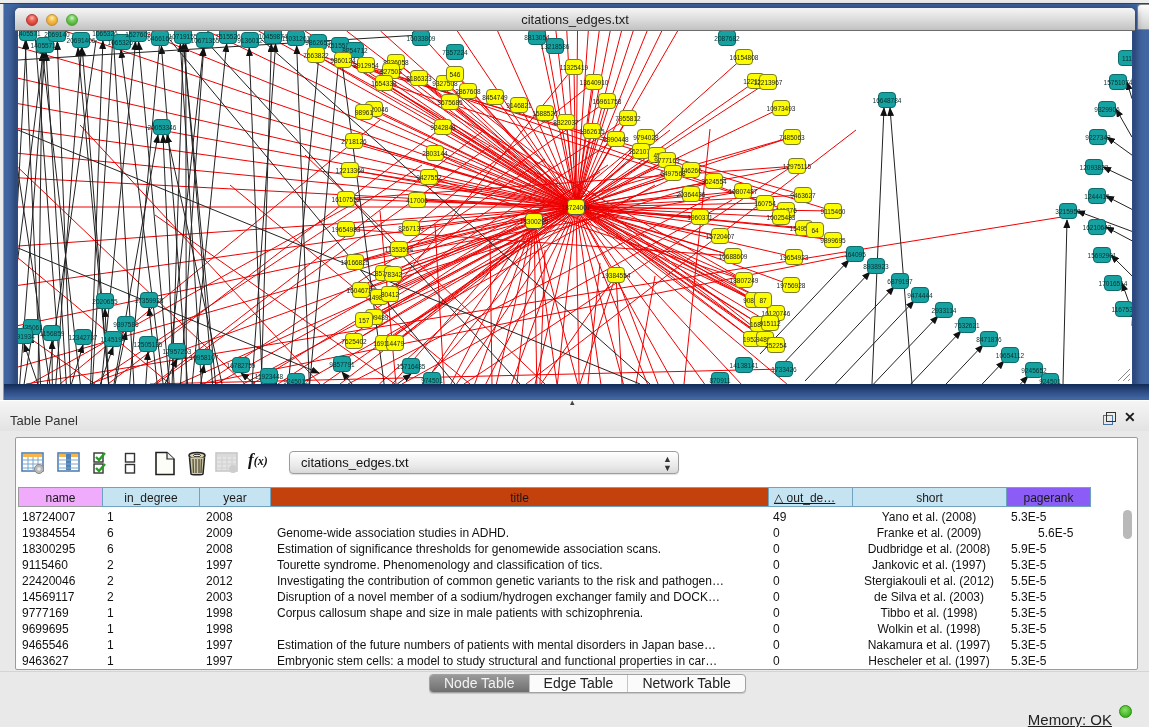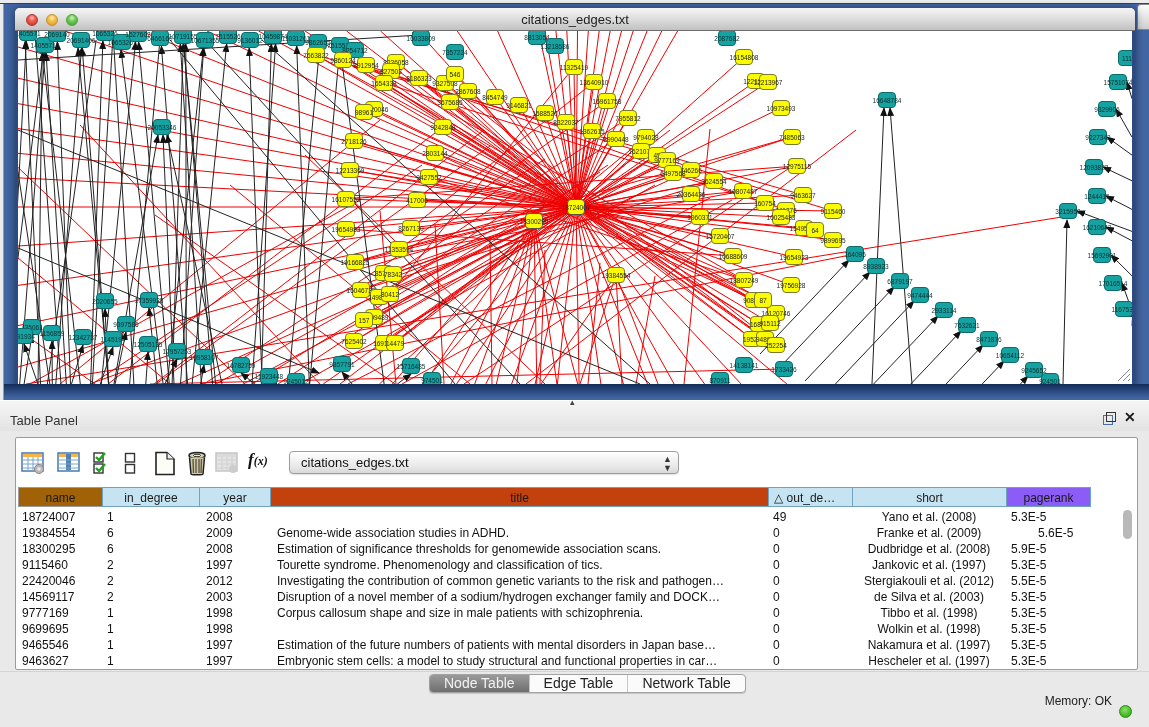--- a/index.html
+++ b/index.html
@@ -43,21 +43,21 @@
   font-size:12px; color:#1a1a1a; text-align:center; line-height:20px; }
 .trow { position:absolute; left:0px; width:1100px; height:16px; font-size:12px; color:#111; }
 .trow .c { position:absolute; top:1px; white-space:nowrap; }
 .trow .cc { text-align:center; }
 #vsb { position:absolute; left:1107px; top:72px; width:9px; height:29px; background:#b9b9b9; border-radius:5px; }
 
 #tabs { position:absolute; left:429px; top:274px; height:19px; border:1px solid #a2a2a2; border-radius:4px; background:#fbfbfb; box-shadow:0 1px 1px rgba(0,0,0,.15); }
 .tab { float:left; height:17px; line-height:17px; font-size:14px; color:#222; padding:0 14px; }
 .tabsel { background:linear-gradient(#9a9a9a,#6f6f6f); color:#f2f2f2; border-radius:3px 0 0 3px; }
 .tabdiv { float:left; width:1px; height:17px; background:#c6c6c6; }
-#memory { position:absolute; right:37px; top:294px; font-size:12px; color:#222; }
+#memory { position:absolute; right:37px; top:311px; font-size:15px; color:#222;text-decoration:underline; }
 #memdot { position:absolute; right:17px; top:305px; width:13px; height:13px; border-radius:50%;
   background:radial-gradient(circle at 45% 35%, #8ce06a, #3cb41e 70%); border:1px solid #2c8c12; }
 </style></head>
 <body>
 <div id="stage">
   <div id="desk"></div>
   <div id="topstrip"></div>
   <div id="leftsliver"></div>
   <div id="graycorner"></div>
   <div id="win">
@@ -1031,25 +1031,25 @@
           <circle cx="18" cy="18" r="4" fill="#a5a5a5"></circle>
         </svg>
       <span class="ticon" style="left:232px;top:12px;font-family:'Liberation Serif',serif;font-style:italic;font-weight:bold;font-size:17px;color:#111">f<span style="font-size:12px">(x)</span></span>
       <div id="combo">
           <span class="cl">citations_edges.txt</span>
           <span class="ar" style="line-height:9px;top:3px">
             <span style="display:block;font-size:9px">▲</span>
             <span style="display:block;font-size:9px">▼</span>
           </span>
         </div>
-      <div class="hcell" style="left:2px;width:84px;background:#a16207;border-color:#9b9b9b;">name</div>
+      <div class="hcell" style="left:2px;width:84px;background:#f0abfc;border-color:#9b9b9b;">name</div>
 <div class="hcell" style="left:86px;width:97px;background:#c6e3f2;border-color:#70a3c0;">in_degree</div>
 <div class="hcell" style="left:183px;width:71px;background:#c6e3f2;border-color:#70a3c0;">year</div>
 <div class="hcell" style="left:254px;width:498px;background:#c2410c;border-color:#70a3c0;">title</div>
-<div class="hcell" style="left:752px;width:84px;background:#c6e3f2;border-color:#70a3c0;text-align:left;padding-left:5px;">△ out_de…</div>
+<div class="hcell" style="left:752px;width:84px;background:#c6e3f2;border-color:#70a3c0;text-align:left;padding-left:5px;text-decoration:underline;">△ out_de…</div>
 <div class="hcell" style="left:836px;width:154px;background:#c6e3f2;border-color:#70a3c0;">short</div>
 <div class="hcell" style="left:990px;width:84px;background:#8b5cf6;border-color:#70a3c0;">pagerank</div>
 <div class="hcell" style="left:1074px;width:1px;background:none;border:none;border-left:1px solid #70a3c0"></div>
       <div class="trow" style="top:71px">
 <span class="c" style="left:6px">18724007</span>
 <span class="c" style="left:91px">1</span>
 <span class="c" style="left:190px">2008</span>
 <span class="c" style="left:757px">49</span>
 <span class="c cc" style="left:836px;width:154px">Yano et al. (2008)</span>
 <span class="c" style="left:995px">5.3E-5</span>

